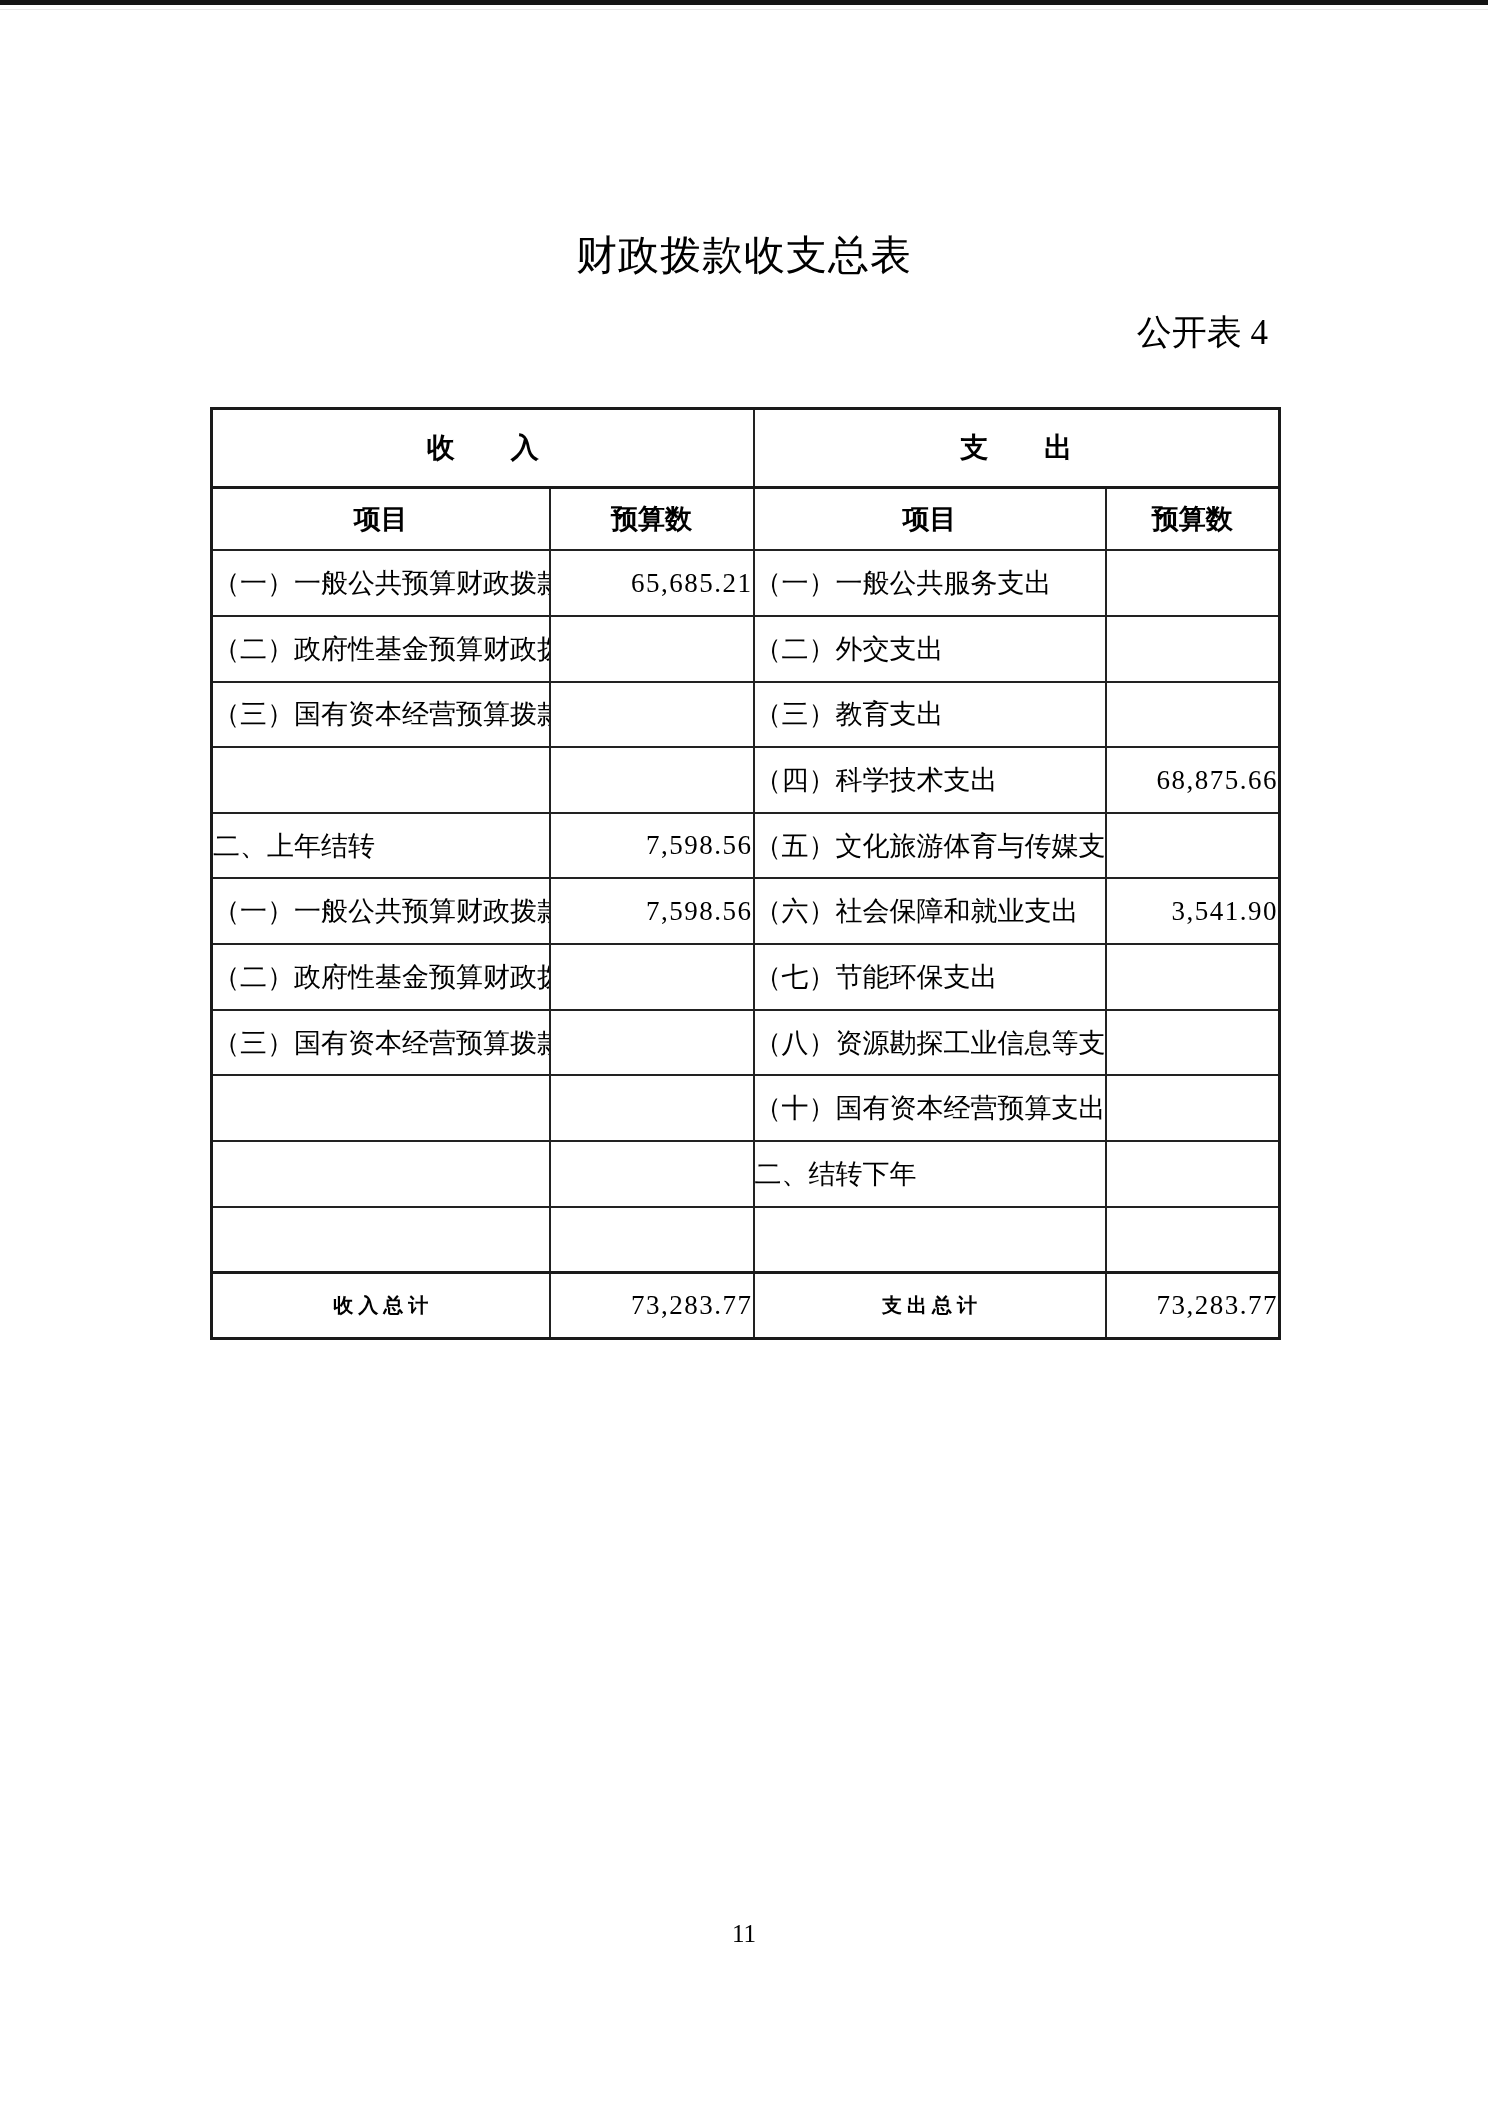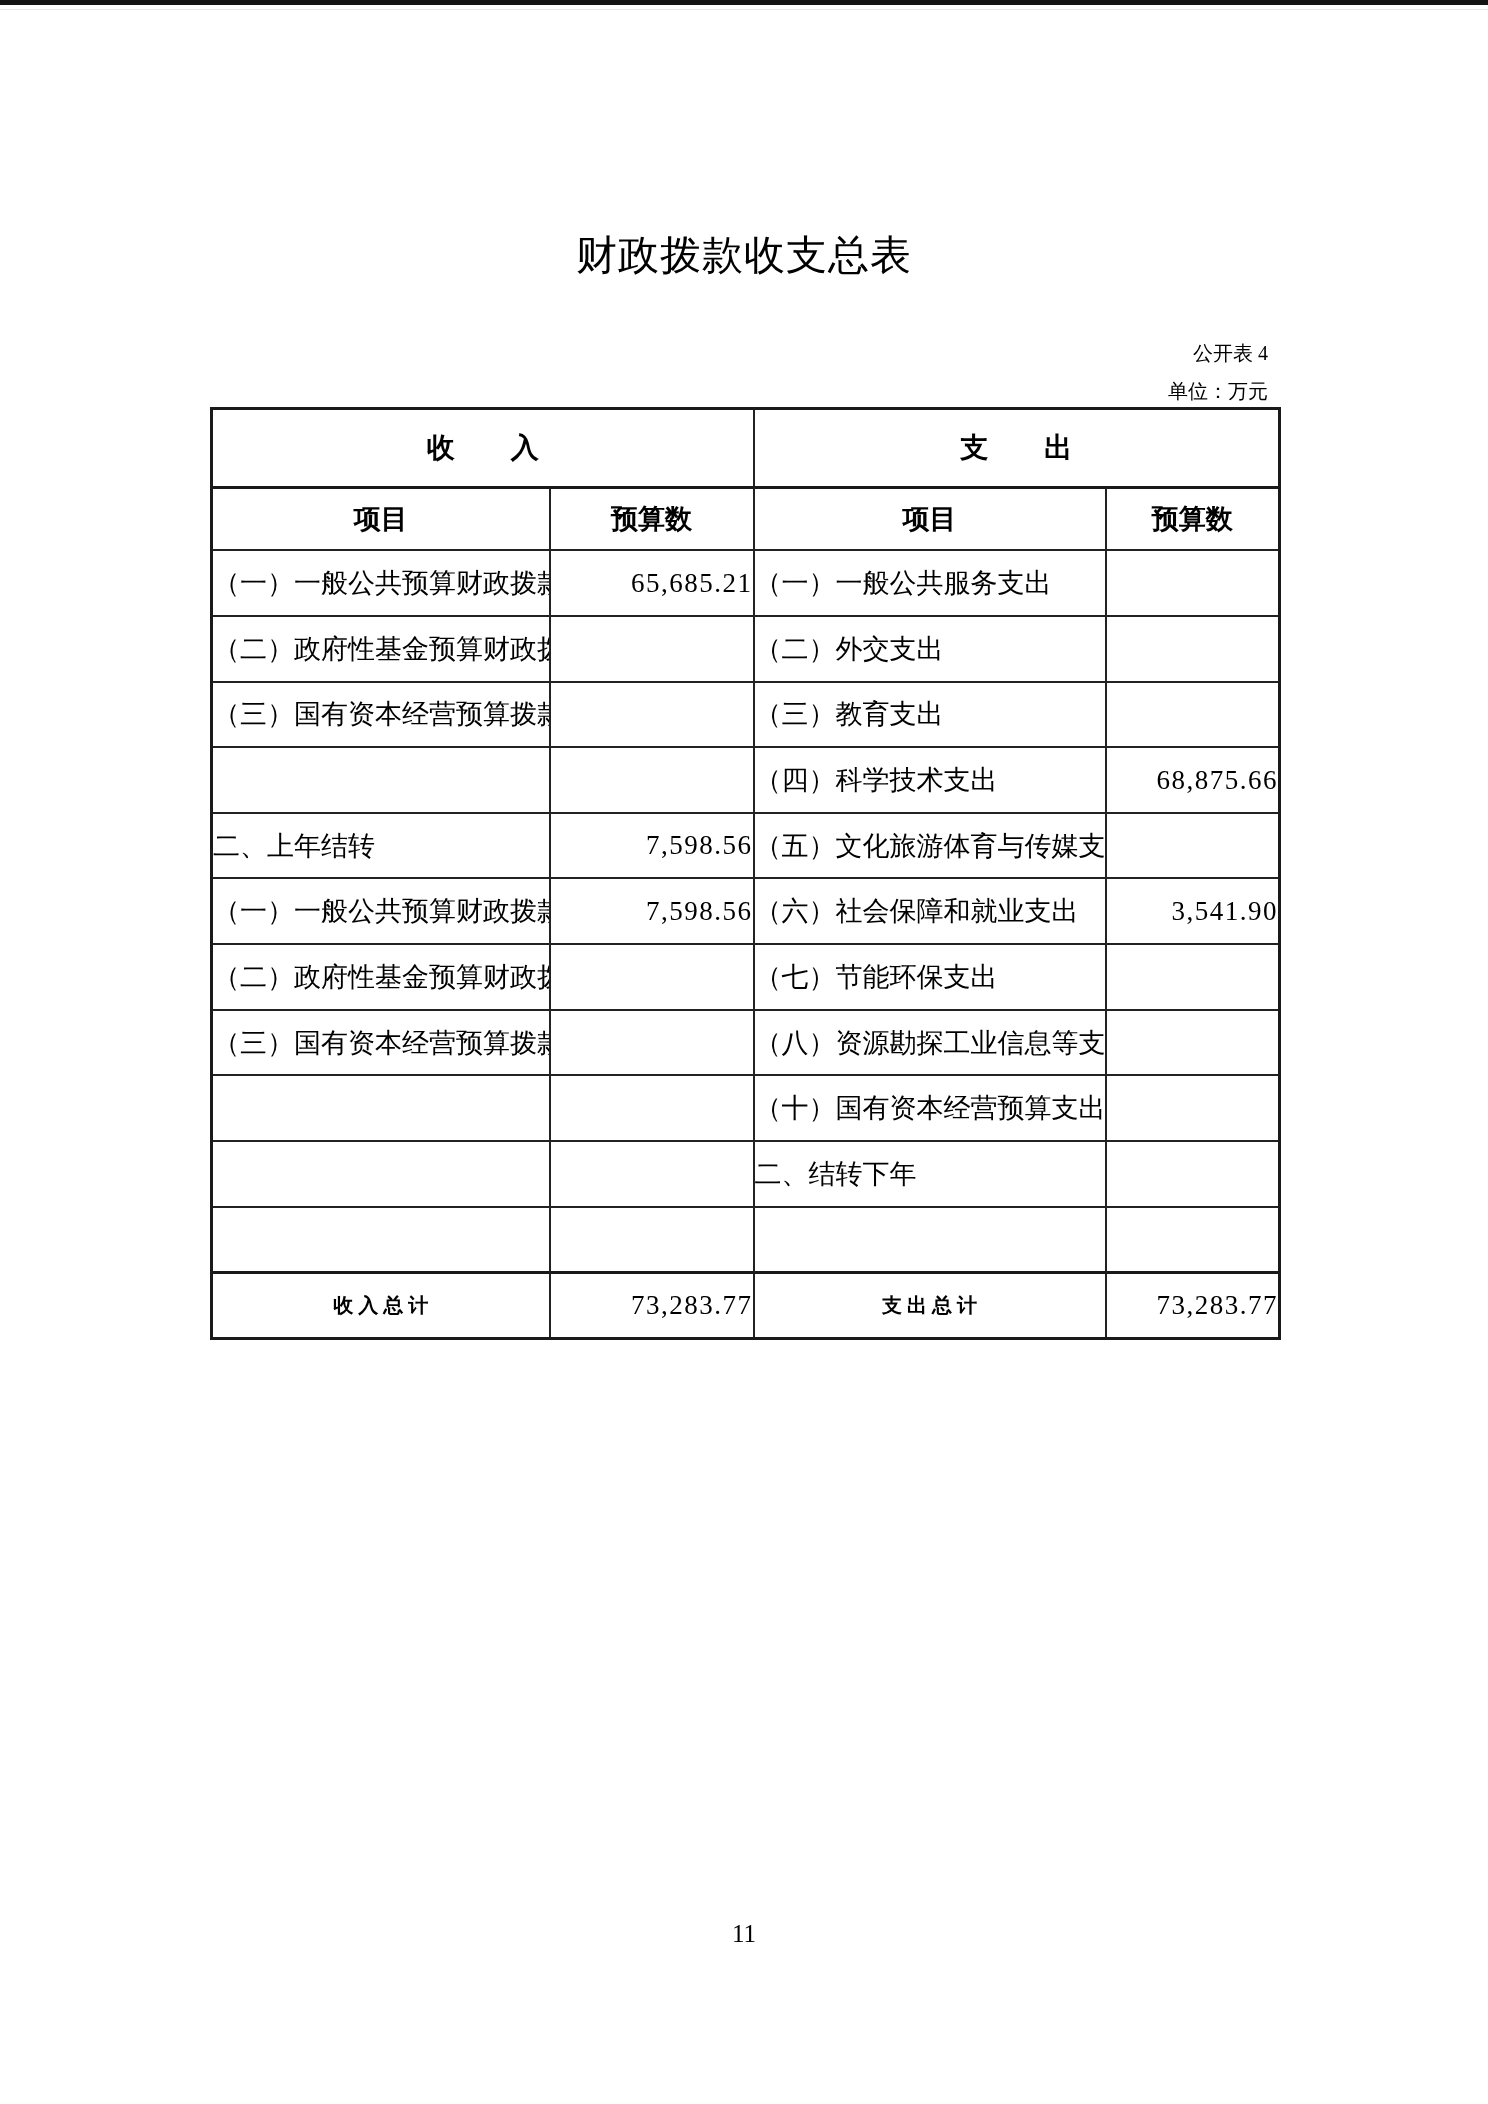--- a/index.html
+++ b/index.html
@@ -37,25 +37,25 @@
     width: 100%;
     text-align: center;
     font-family: "Liberation Sans", "DejaVu Sans", sans-serif;
     font-weight: normal;
     font-size: 41px;
     letter-spacing: 1px;
     margin: 0;
   }
   .meta {
     position: absolute;
-    top: 334px;
+    top: 314px;
     left: 210px;
     width: 1058px;
     text-align: right;
-    font-size: 20px;
+    font-size: 35px;
     line-height: 38px;
   }
   table.budget {
     position: absolute;
     top: 407px;
     left: 210px;
     width: 1068px;
     height: 933px;
     border-collapse: collapse;
     table-layout: fixed;
@@ -116,21 +116,20 @@
 <body>
 
 <div class="page">
   <div class="top-edge-bar"></div>
   <div class="top-edge-line"></div>
 
   <h1 class="doc-title">财政拨款收支总表</h1>
 
   <div class="meta">
     <div>公开表 4</div>
-    <div>单位：万元</div>
   </div>
 
   <table class="budget">
     <colgroup>
       <col style="width:338px">
       <col style="width:204px">
       <col style="width:352px">
       <col style="width:174px">
     </colgroup>
     <tbody>

